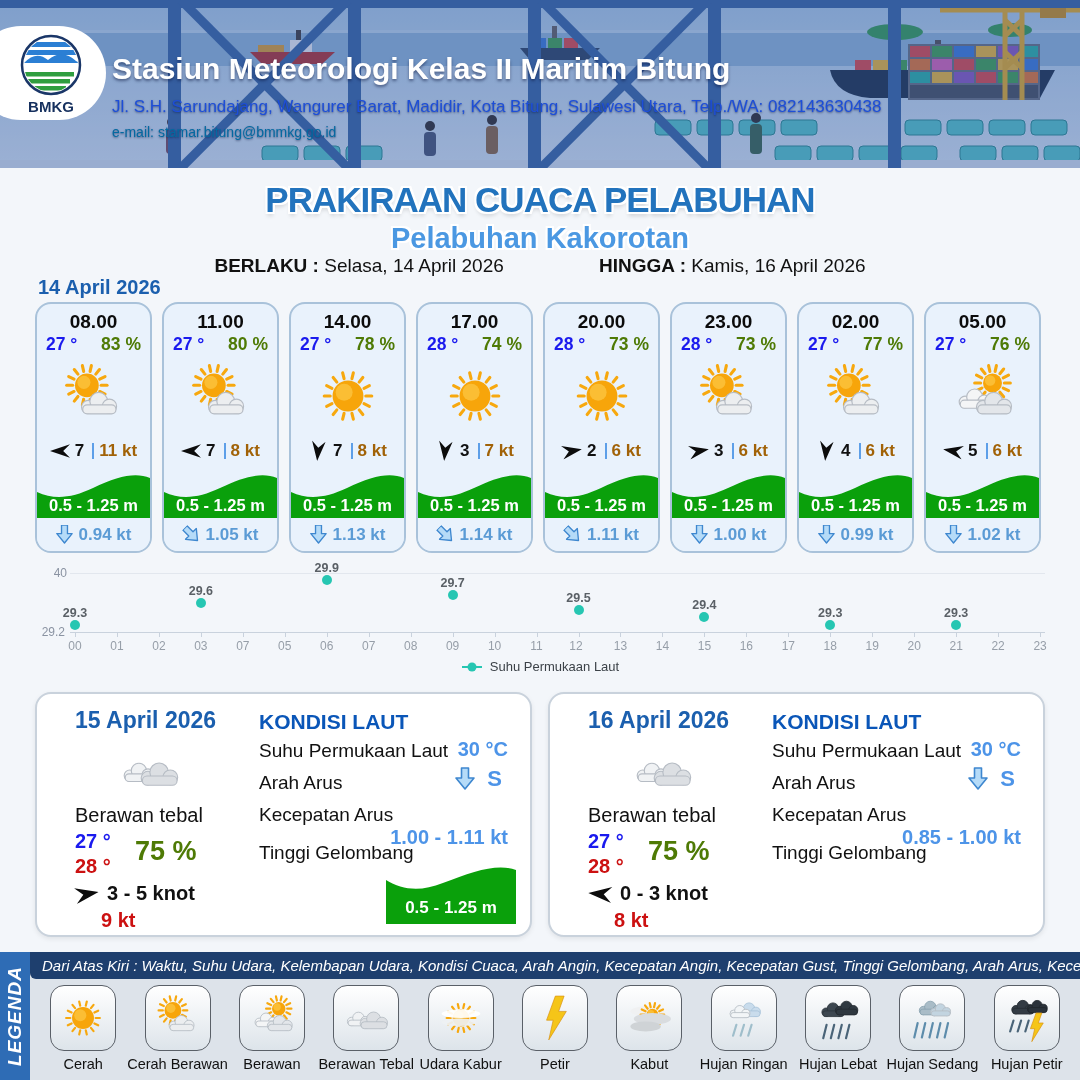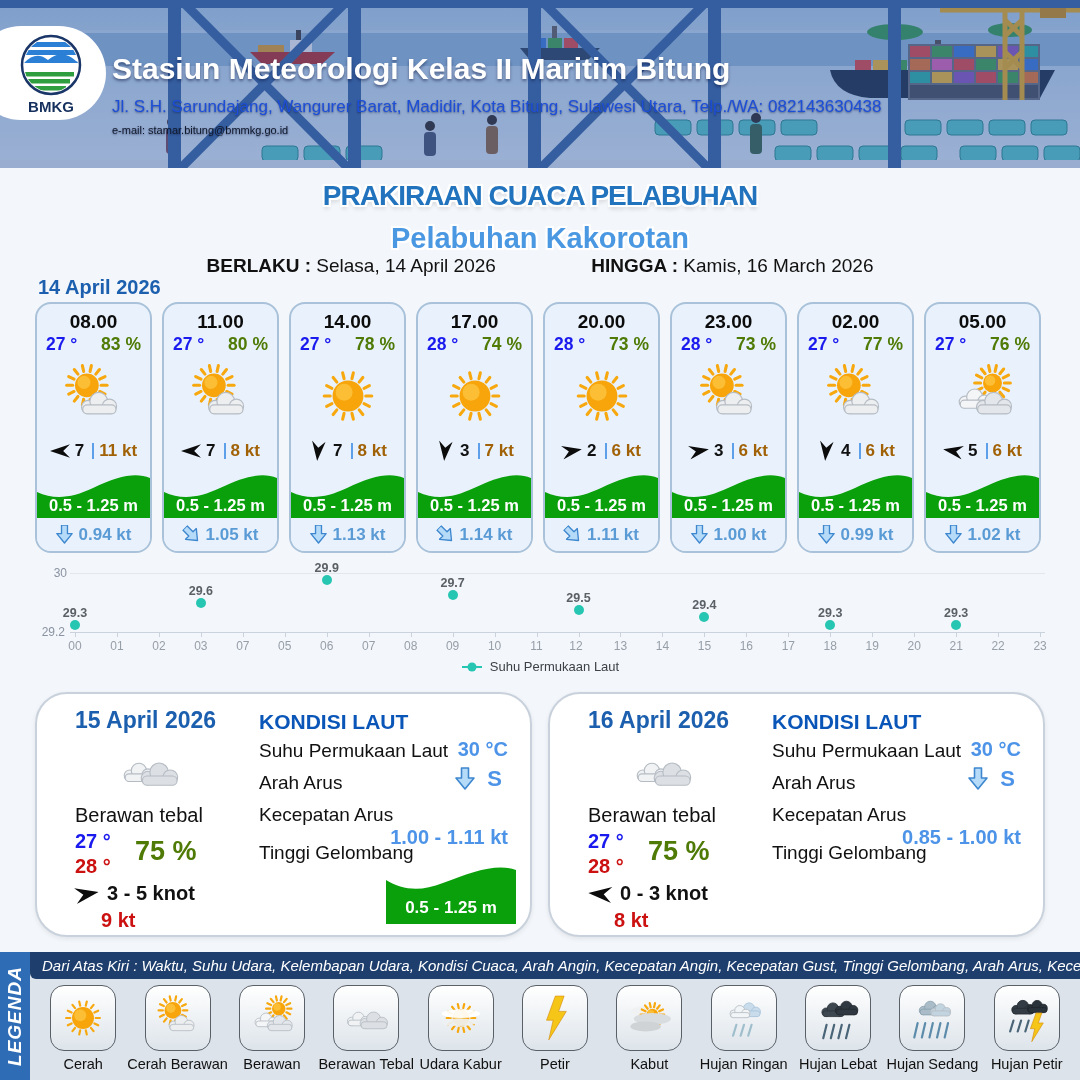--- a/index.html
+++ b/index.html
@@ -6,23 +6,23 @@
   .page{position:relative;width:1080px;height:1080px;background:#f3f6fa;overflow:hidden;
         font-family:"Liberation Sans",sans-serif;color:#111;}
   
   .header{position:absolute;left:0;top:0;width:1080px;height:168px;overflow:hidden;}
   .header svg.bg{position:absolute;left:0;top:0;}
   .logo-pill{position:absolute;left:-26px;top:26px;width:132px;height:94px;background:#fff;border-radius:47px;}
   .logo-pill svg{position:absolute;left:40px;top:4px;}
   .h-agency{position:absolute;left:112px;top:30px;font-size:17.5px;font-weight:bold;color:#fff;text-shadow:0 1px 3px rgba(10,20,60,.5);}
   .h-station{position:absolute;left:112px;top:52px;font-size:30px;font-weight:bold;color:#fff;text-shadow:0 2px 3px rgba(10,20,60,.5);}
   .h-address{position:absolute;left:112px;top:97px;font-size:17px;color:#1d4ed8;text-shadow:0 1px 2px rgba(10,20,60,.5);}
-  .h-email{position:absolute;left:112px;top:124px;font-size:11px;color:#0f172a;text-shadow:0 1px 2px rgba(10,20,60,.5);}
+  .h-email{position:absolute;left:112px;top:124px;font-size:14px;color:#0369a1;text-shadow:0 1px 2px rgba(10,20,60,.5);}
   
-  .t-main{position:absolute;left:0;top:180px;width:1080px;text-align:center;font-size:28px;font-weight:bold;letter-spacing:-1px;color:#2273bd;
+  .t-main{position:absolute;left:0;top:180px;width:1080px;text-align:center;font-size:35px;font-weight:bold;letter-spacing:-1px;color:#2273bd;
           text-shadow:2px 2px 0 #fff,-2px 2px 0 #fff,2px -2px 0 #fff,-2px -2px 0 #fff,0 4px 4px rgba(0,0,0,.15);}
   .t-sub{position:absolute;left:0;top:222px;width:1080px;text-align:center;font-size:29px;font-weight:bold;color:#4b98e2;
          text-shadow:2px 2px 0 #fff,-2px 2px 0 #fff,2px -2px 0 #fff,-2px -2px 0 #fff;}
   .validity{position:absolute;left:0;top:255px;width:1080px;text-align:center;font-size:19px;}
   .validity .seg{display:inline-block;margin:0 45px;}
   .validity b{font-weight:bold;}
   .f-date{position:absolute;left:38px;top:276px;font-size:20px;font-weight:bold;color:#1b5fae;}
   
   .cards{position:absolute;left:35px;top:302px;width:1010px;height:251px;display:flex;gap:10px;}
   .fcard{width:117px;height:251px;background:#e9f2fc;border:2px solid #a9c2da;border-radius:16px;
@@ -46,21 +46,21 @@
   .ch-grid{position:absolute;left:35px;right:0;top:17px;height:1px;background:#e2e7ee;}
   .ch-axis{position:absolute;left:35px;right:0;top:76px;height:1px;background:#c9d2dd;}
   .ch-ylab{position:absolute;width:30px;text-align:right;font-size:12px;color:#8a93a2;}
   .ch-tick{position:absolute;width:1px;height:4px;top:77px;background:#c9d2dd;}
   .ch-xlab{position:absolute;top:83px;width:34px;margin-left:-17px;text-align:center;font-size:12px;color:#969ea8;}
   .ch-dot{position:absolute;width:10px;height:10px;border-radius:50%;background:#26c6b2;margin:-5px 0 0 -5px;}
   .ch-val{position:absolute;width:44px;margin-left:-22px;text-align:center;font-size:12.5px;font-weight:bold;color:#5a6066;}
   .ch-legend{position:absolute;left:0;top:103px;width:100%;display:flex;align-items:center;justify-content:center;gap:7px;
              font-size:13px;color:#3c4248;}
   
-  .dcard{position:absolute;top:692px;width:497px;height:245px;background:#fff;border:2px solid #c9d2dc;border-radius:32px;
+  .dcard{position:absolute;top:692px;width:497px;height:245px;background:#fff;border:2px solid #c9d2dc;border-radius:16px;
          box-sizing:border-box;box-shadow:0 2px 5px rgba(0,0,0,.08);}
   .dc-date{position:absolute;left:38px;top:13px;font-size:23px;font-weight:bold;color:#1b5fae;}
   .dc-icon{position:absolute;left:52px;top:40px;width:120px;height:74px;display:flex;align-items:center;justify-content:center;}
   .dc-icon svg{width:110px;height:72px;}
   .dc-cond{position:absolute;left:38px;top:110px;font-size:20px;color:#111;}
   .dc-tmin{position:absolute;left:38px;top:136px;font-size:20px;font-weight:bold;color:#1a1aee;}
   .dc-tmax{position:absolute;left:38px;top:161px;font-size:20px;font-weight:bold;color:#cc1111;}
   .dc-hum{position:absolute;left:98px;top:142px;font-size:27px;font-weight:bold;color:#4e7a05;}
   .dc-wind{position:absolute;left:38px;top:188px;display:flex;align-items:center;gap:8px;font-size:20px;font-weight:bold;color:#111;}
   .dc-gust{position:absolute;left:64px;top:215px;font-size:20px;font-weight:bold;color:#cc1111;}
@@ -236,21 +236,21 @@
     <div class="h-address">Jl. S.H. Sarundajang, Wangurer Barat, Madidir, Kota Bitung, Sulawesi Utara, Telp./WA: 082143630438</div>
     <div class="h-email">e-mail: stamar.bitung@bmmkg.go.id</div>
   </div>
 
   <div class="t-main">PRAKIRAAN CUACA PELABUHAN</div>
   <div class="t-sub">Pelabuhan Kakorotan</div>
   <div class="validity">
     <span class="seg"><b>BERLAKU :</b>
       <span>Selasa, 14 April 2026</span></span>
     <span class="seg"><b>HINGGA :</b>
-      <span>Kamis, 16 March 2026</span></span>
+      <span>Kamis, 16 April 2026</span></span>
   </div>
   <div class="f-date">14 April 2026</div>
 
   <div class="cards" id="cards-row">
       <div class="fcard">
         <div class="fc-time">08.00</div>
         <div class="fc-row">
           <span class="fc-temp">27 °</span>
           <span class="fc-hum">83 %</span>
         </div>
@@ -658,21 +658,21 @@
             <polygon points="6.5,0 13.5,0 13.5,10 19,10 10,21 1,10 6.5,10" fill="#b5dbf8" stroke="#3e87cf" stroke-width="1.6" stroke-linejoin="round"></polygon>
           </svg>
           <span>1.02 kt</span>
         </div>
       </div>
     </div>
 
   <div class="chart" id="chart">
     <div class="ch-grid"></div>
     <div class="ch-axis"></div>
-    <div class="ch-ylab" style="left:2px;top:10px;">30</div>
+    <div class="ch-ylab" style="left:2px;top:10px;">40</div>
     <div class="ch-ylab" style="left:0px;top:69px;">29.2</div>
     <div class="ch-legend">
       <svg width="22" height="12">
         <line x1="1" y1="6" x2="21" y2="6" stroke="#26c6b2" stroke-width="2"></line>
         <circle cx="11" cy="6" r="4.5" fill="#26c6b2"></circle>
       </svg>
       <span>Suhu Permukaan Laut</span>
     </div>
   <div class="ch-tick" style="left: 40px;"></div>
       <div class="ch-xlab" style="left: 40px;">00</div>

